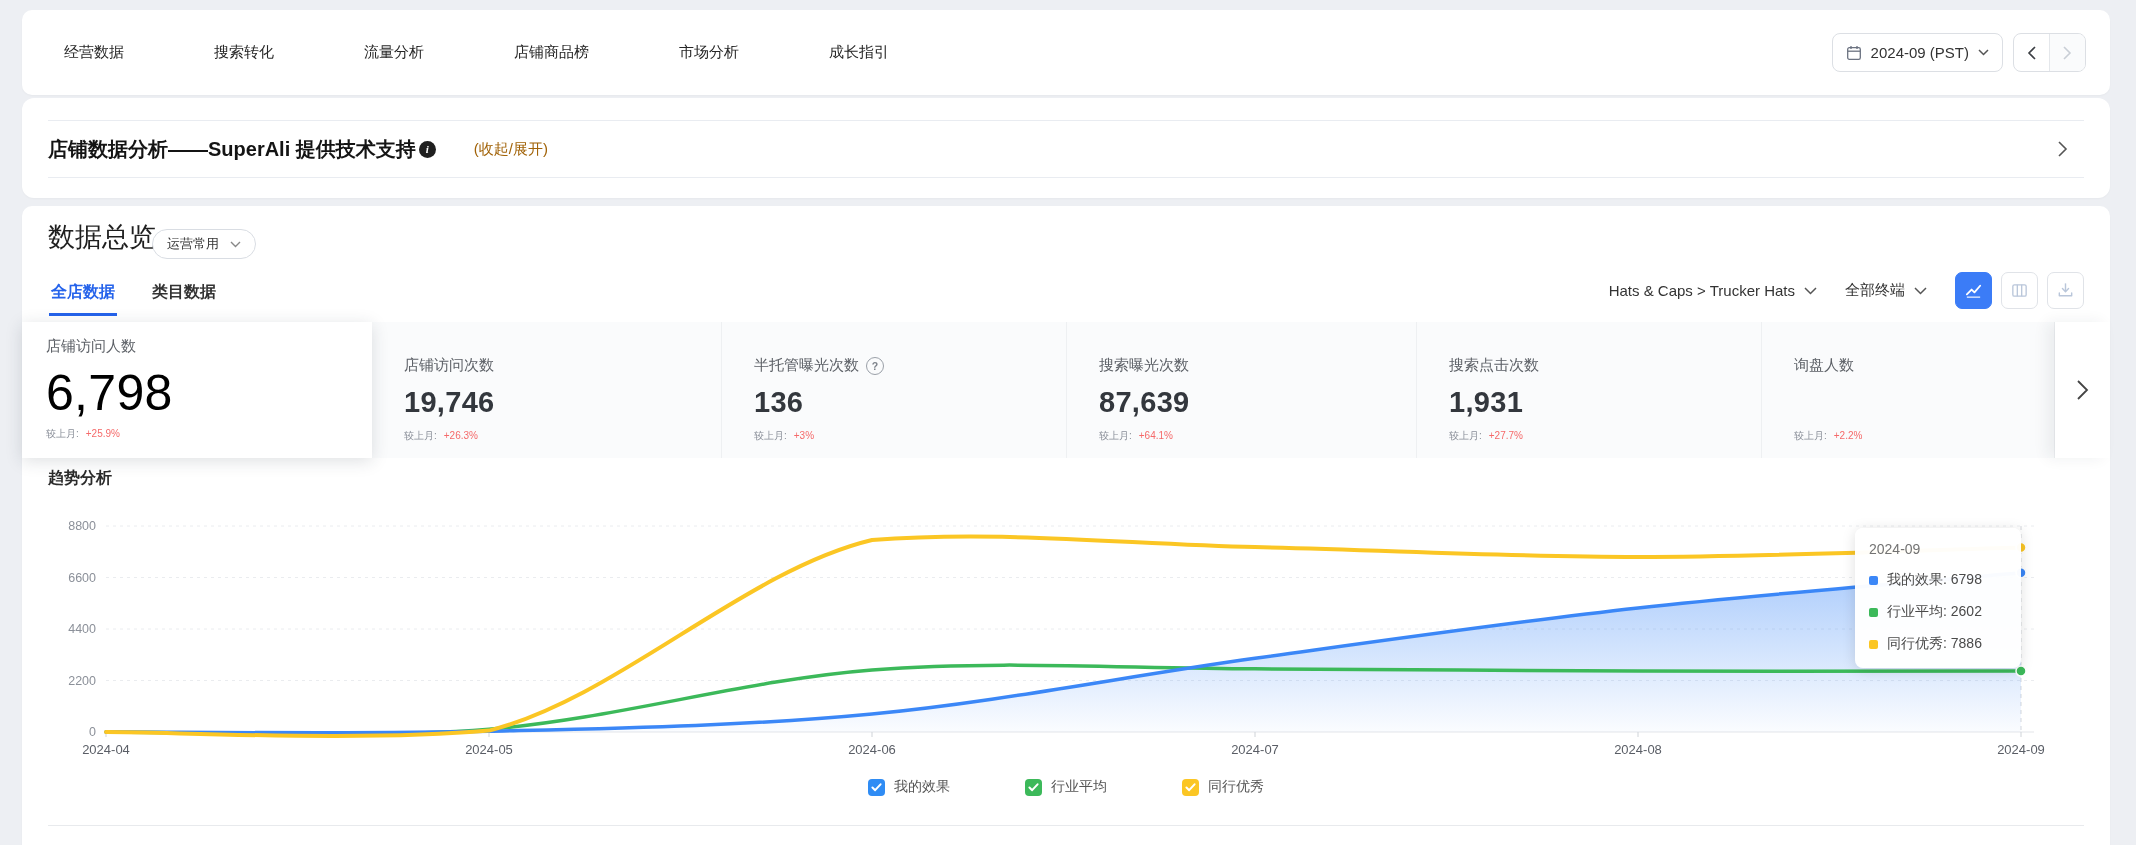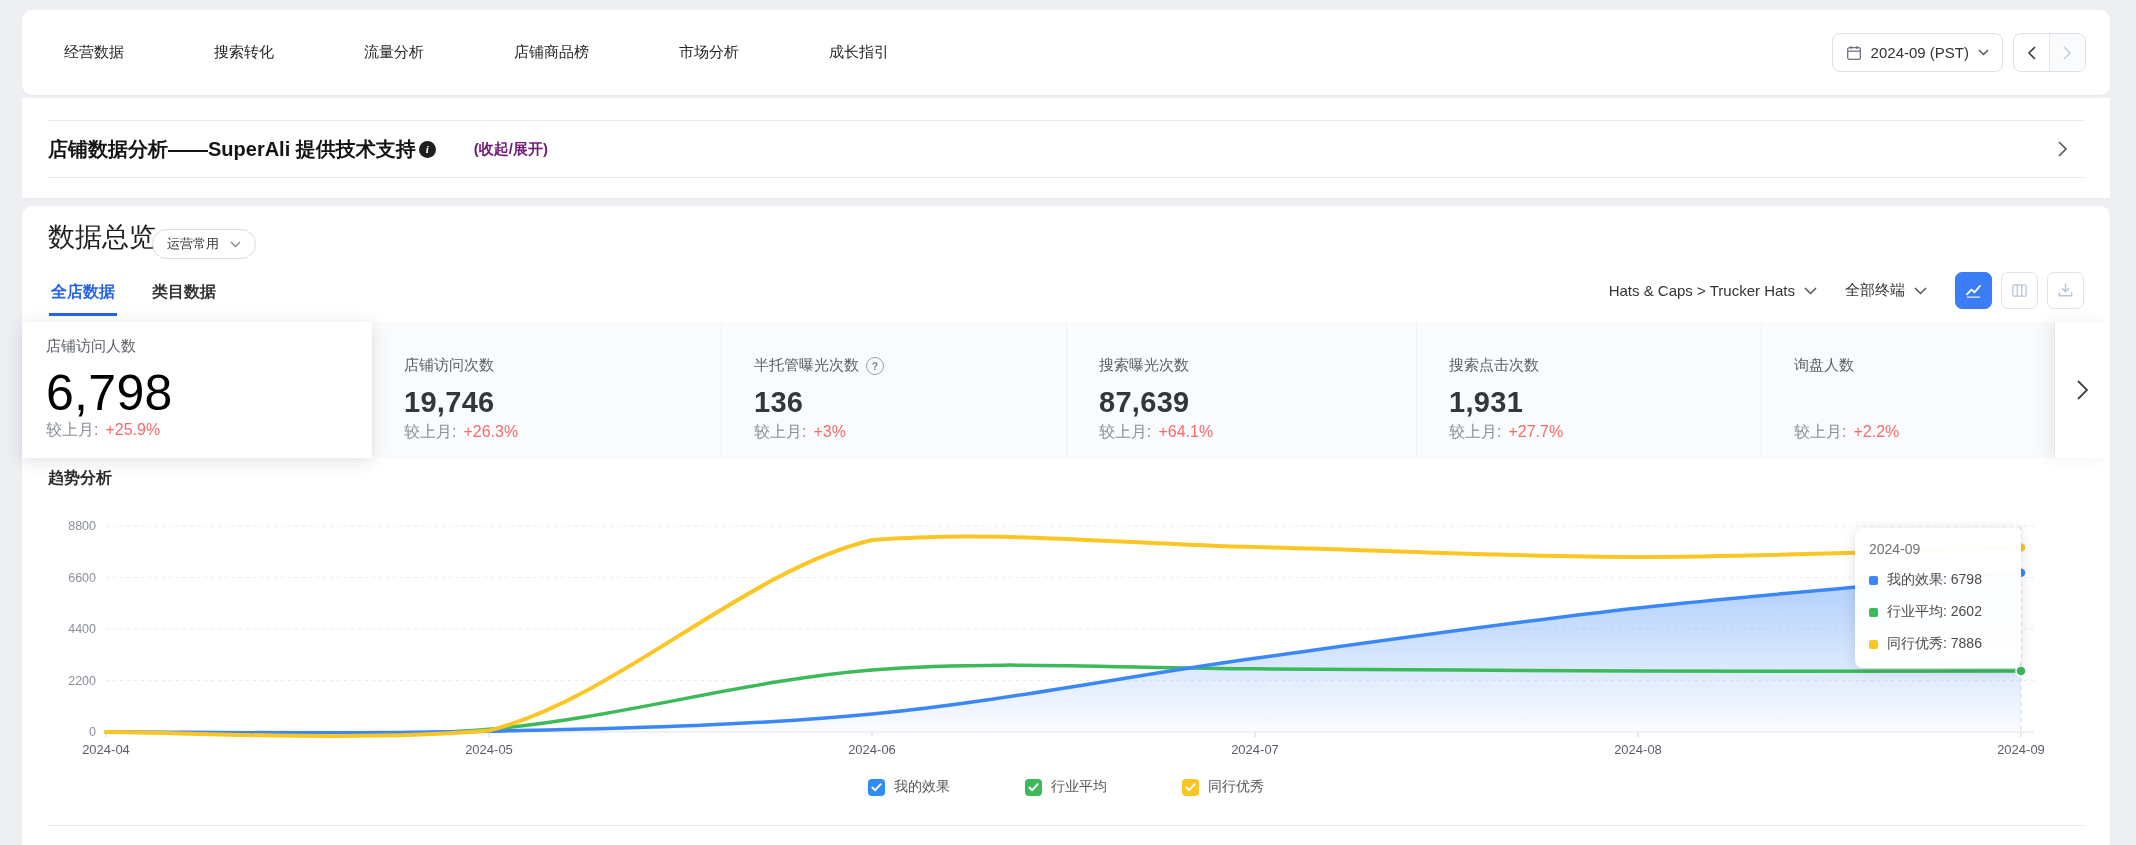--- a/index.html
+++ b/index.html
@@ -15,28 +15,28 @@
   .nav-item{cursor:pointer;white-space:nowrap;}
   .nav-right{margin-left:auto;display:flex;align-items:center;gap:10px;}
   .date-btn{display:flex;align-items:center;gap:9px;border:1px solid #dcdfe4;border-radius:8px;
             height:37px;padding:0 13px;font-size:15px;color:#333;background:#fff;}
   .pager{display:flex;border:1px solid #dcdfe4;border-radius:8px;height:37px;overflow:hidden;background:#fff;}
   .pager-btn{width:35px;display:flex;align-items:center;justify-content:center;}
   .pager-btn.disabled{border-left:1px solid #e4e7eb;background:#fafbfc;}
 
   
   .accordion{position:absolute;left:22px;top:98px;width:2088px;height:100px;background:#fff;
-             border-radius:0;box-shadow:0 1px 2px rgba(0,0,0,.03);}
+             border-radius:12px;box-shadow:0 1px 2px rgba(0,0,0,.03);}
   .accordion-row{margin:22px 26px 0;height:56px;border-top:1px solid #e9ecf1;border-bottom:1px solid #e9ecf1;
                  display:flex;align-items:center;position:relative;}
   .accordion-title{font-size:20px;font-weight:bold;color:#141414;display:flex;align-items:center;}
   .info-dot{display:inline-flex;width:17px;height:17px;border-radius:50%;background:#1f1f1f;color:#fff;
             align-items:center;justify-content:center;font-size:11px;font-style:italic;
             font-family:"Liberation Serif",serif;margin-left:3px;font-weight:bold;}
-  .toggle-hint{margin-left:38px;font-size:15px;color:#701a75;font-weight:bold;}
+  .toggle-hint{margin-left:38px;font-size:15px;color:#a16207;font-weight:normal;}
   .accordion-chevron{position:absolute;right:16px;display:flex;}
 
   
   .main{position:absolute;left:22px;top:206px;width:2088px;height:639px;background:#fff;
         border-radius:10px 10px 0 0;box-shadow:0 1px 2px rgba(0,0,0,.03);}
   .overview-title{position:absolute;left:26px;top:13px;font-size:27px;color:#1f1f1f;font-weight:500;}
   .preset-pill{position:absolute;left:130px;top:23px;height:30px;border:1px solid #d9dde3;border-radius:16px;
                display:flex;align-items:center;gap:11px;padding:0 14px;font-size:13px;color:#333;background:#fff;box-sizing:border-box;}
   .tabs{position:absolute;left:27px;top:76px;display:flex;gap:33px;}
   .tab{font-size:16px;font-weight:bold;color:#333;padding:0 2px 10px;cursor:pointer;}
@@ -48,21 +48,21 @@
             display:flex;align-items:center;justify-content:center;box-sizing:border-box;}
   .icon-btn.active{background:#3b7cf7;border-color:#3b7cf7;}
 
   
   .cards{position:absolute;left:0;top:116px;right:0;height:136px;display:flex;}
   .card{position:relative;box-sizing:border-box;padding:34px 0 0 32px;background:#fafbfc;
         border-right:1px solid #eef0f2;cursor:pointer;}
   .w350{width:350px;flex:none;} .w345{width:345px;flex:none;} .wgrow{flex:1;}
   .card .label{font-size:15px;color:#5c6066;display:flex;align-items:center;gap:7px;}
   .card .value{margin-top:11px;font-size:29px;font-weight:bold;color:#33373d;letter-spacing:.3px;}
-  .card .change{position:absolute;left:32px;bottom:15px;font-size:16px;color:#8a8f99;}
+  .card .change{position:absolute;left:32px;bottom:15px;font-size:10px;color:#8a8f99;}
   .card .change .delta{color:#f56a6a;margin-left:7px;}
   .card.selected{background:#fff;box-shadow:0 3px 16px rgba(31,45,61,.15);padding:15px 0 0 24px;
                  z-index:2;border-right:none;}
   .card.selected .value{margin-top:8px;font-size:50px;font-weight:400;color:#000000;}
   .card.selected .change{left:24px;bottom:17px;}
   .q-icon{display:inline-flex;width:16px;height:16px;border:1px solid #9aa0a8;border-radius:50%;
           align-items:center;justify-content:center;font-size:10.5px;color:#7d838b;font-weight:bold;}
   .card-next{width:55px;flex:none;background:#fff;box-shadow:-8px 0 14px rgba(31,45,61,.07);
              display:flex;align-items:center;justify-content:center;z-index:1;cursor:pointer;}
 

